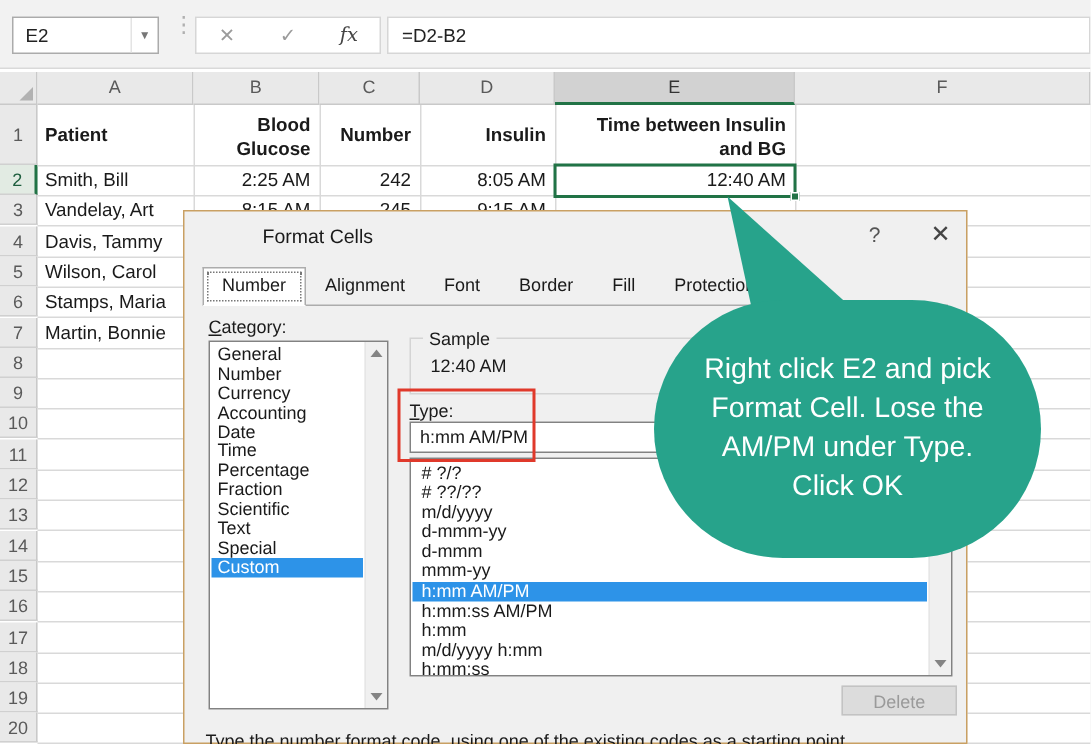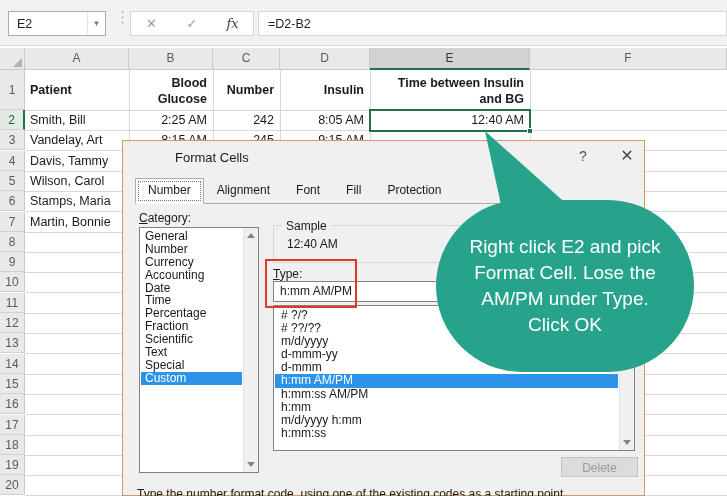--- a/index.html
+++ b/index.html
@@ -179,20 +179,21 @@
 </div>
 
 <div class="dialog">
   <div class="dlg-title">Format Cells</div>
   <div class="dlg-help">?</div>
   <div class="dlg-close">✕</div>
   <div class="tabs" id="tabs">
       <div class="tab active">Number</div>
       <div class="tab">Alignment</div>
       <div class="tab">Font</div>
+      <div class="tab">Border</div>
       <div class="tab">Fill</div>
       <div class="tab">Protection</div>
     </div>
 
   <div class="lbl" style="left:16px; top:70px;">Category:</div>
   <div class="cat-list">
     <ul class="cat-items" id="cat-items">
         <li class="">General</li>
         <li class="">Number</li>
         <li class="">Currency</li>
@@ -220,20 +221,21 @@
   <div class="lbl" style="left:150px; top:126px;">Type:</div>
   <div class="type-input">h:mm AM/PM</div>
 
   <div class="type-list">
     <ul class="type-items" id="type-items">
         <li class=""># ?/?</li>
         <li class=""># ??/??</li>
         <li class="">m/d/yyyy</li>
         <li class="">d-mmm-yy</li>
         <li class="">d-mmm</li>
+        <li class="">mmm-yy</li>
         <li class="sel">h:mm AM/PM</li>
         <li class="">h:mm:ss AM/PM</li>
         <li class="">h:mm</li>
         <li class="">m/d/yyyy h:mm</li>
         <li class="">h:mm:ss</li>
       </ul>
     <div class="sbar">
       <span class="sb-up"></span>
       <span class="sb-dn"></span>
     </div>

